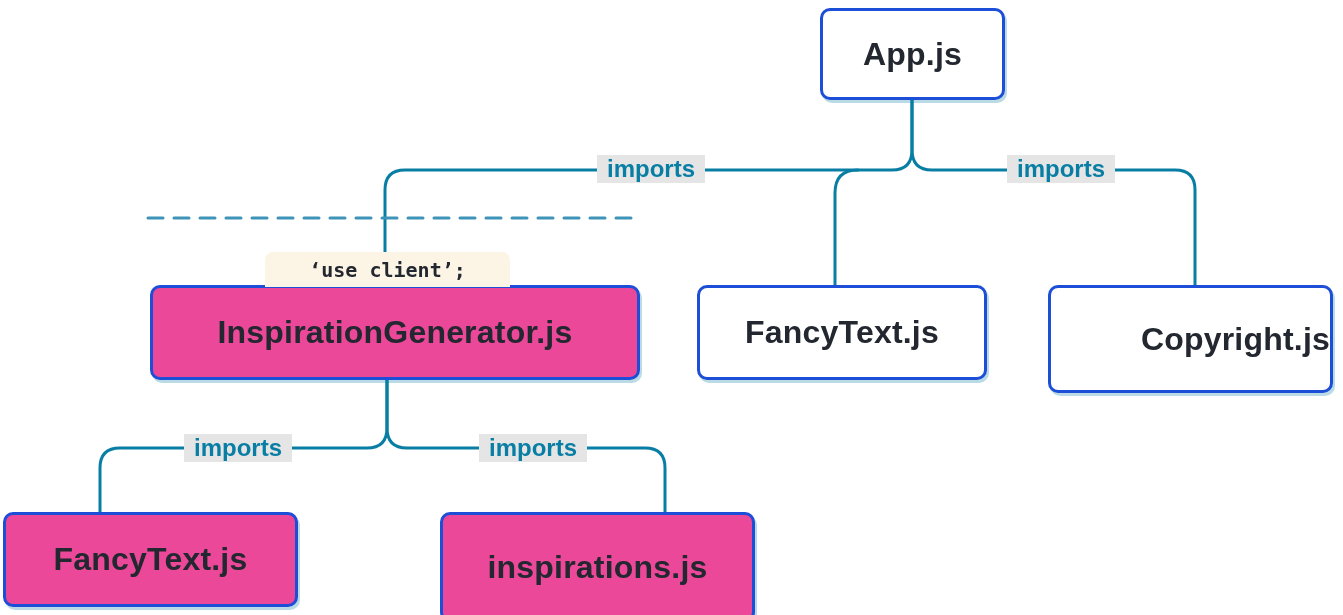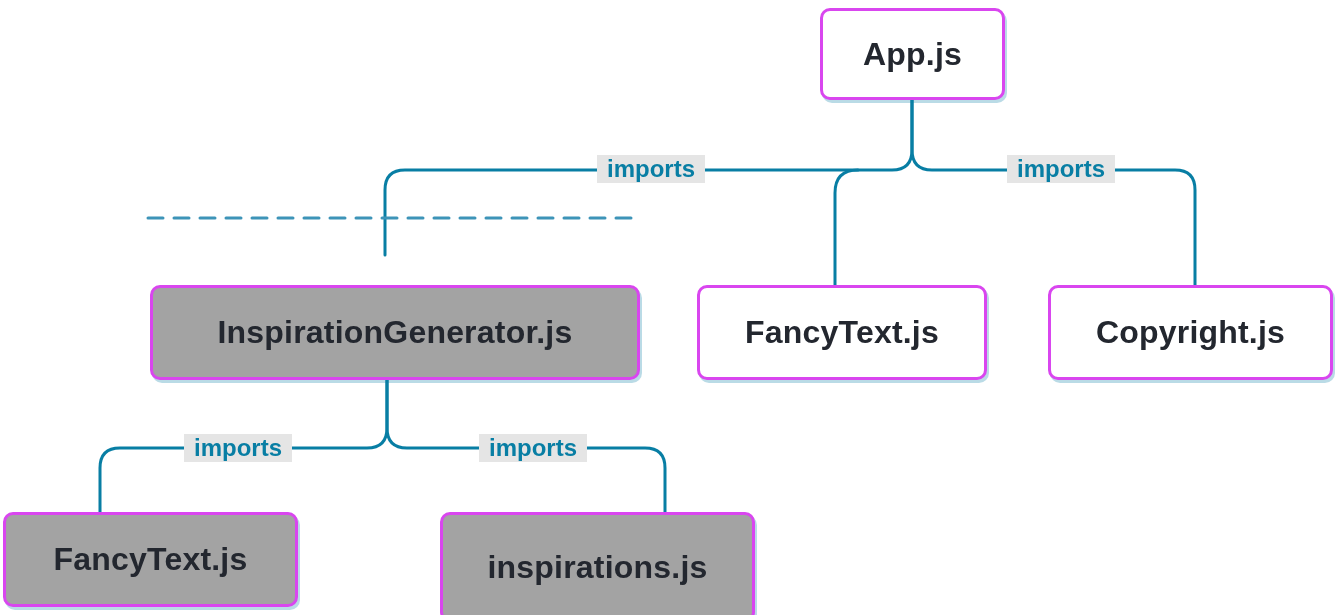--- a/index.html
+++ b/index.html
@@ -19,28 +19,28 @@
     position:absolute;
     inset:0;
     width:1343px;
     height:615px;
   }
   .node{
     position:absolute;
     display:flex;
     align-items:center;
     justify-content:center;
-    border:3px solid #d946ef;
+    border:3px solid #1d4ed8;
     border-radius:10px;
     box-shadow:2px 3px 0 rgba(8,126,164,0.28);
     box-sizing:border-box;
     z-index:2;
   }
   .node.server{ background:#ffffff; }
-  .node.client{ background:#a3a3a3; }
+  .node.client{ background:#ec4899; }
   .node-label{
     font-size:32px;
     font-weight:600;
     color:#23272f;
     letter-spacing:0.2px;
     white-space:nowrap;
   }
   .directive-badge{
     position:absolute;
     left:265px;
@@ -87,34 +87,37 @@
       <path d="M 387 380 L 387 428 Q 387 448 407 448 L 645 448 Q 665 448 665 468 L 665 512"></path>
     </g>
     <path d="M 148 218 L 640 218" fill="none" stroke="#3d94b8" stroke-width="3" stroke-dasharray="15 11" stroke-linecap="round"></path>
   </svg>
 
   <span class="imports-label" style="left:651px;top:169px;">imports</span>
   <span class="imports-label" style="left:1061px;top:169px;">imports</span>
   <span class="imports-label" style="left:238px;top:448px;">imports</span>
   <span class="imports-label" style="left:533px;top:448px;">imports</span>
 
+  <div class="directive-badge">
+    <span>‘use client’;</span>
+  </div>
 
   <div class="node server" style="left:820px;top:8px;width:185px;height:92px;">
     <span class="node-label">App.js</span>
   </div>
 
   <div class="node client" style="left:150px;top:285px;width:490px;height:95px;">
     <span class="node-label">InspirationGenerator.js</span>
   </div>
 
   <div class="node server" style="left:697px;top:285px;width:290px;height:95px;">
     <span class="node-label">FancyText.js</span>
   </div>
 
-  <div class="node server" style="left:1048px;top:285px;width:285px;height:95px;">
+  <div class="node server" style="left:1048px;top:285px;width:285px;height:108px;justify-content:flex-end;">
     <span class="node-label">Copyright.js</span>
   </div>
 
   <div class="node client" style="left:3px;top:512px;width:295px;height:95px;">
     <span class="node-label">FancyText.js</span>
   </div>
 
   <div class="node client" style="left:440px;top:512px;width:315px;height:110px;">
     <span class="node-label">inspirations.js</span>
   </div>

